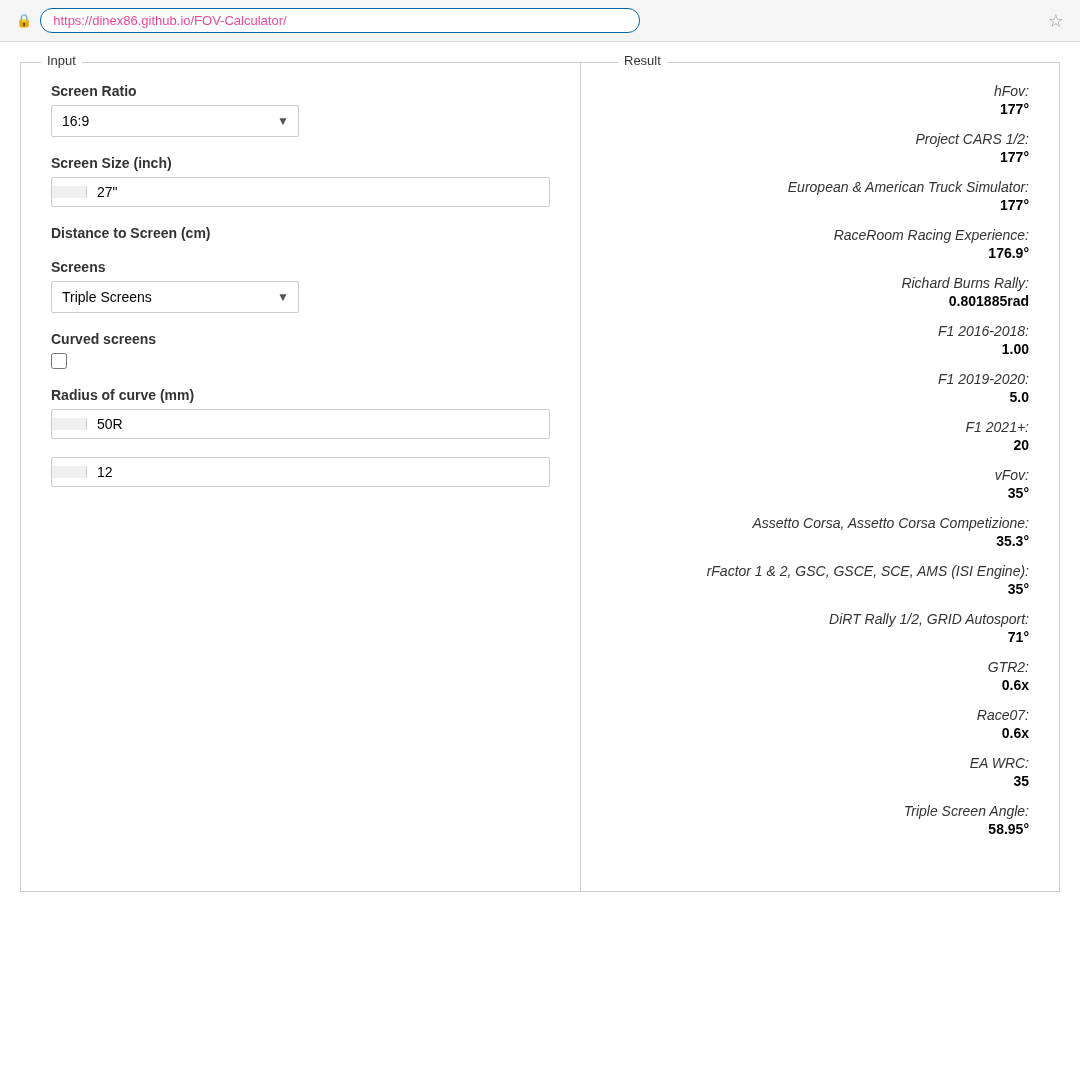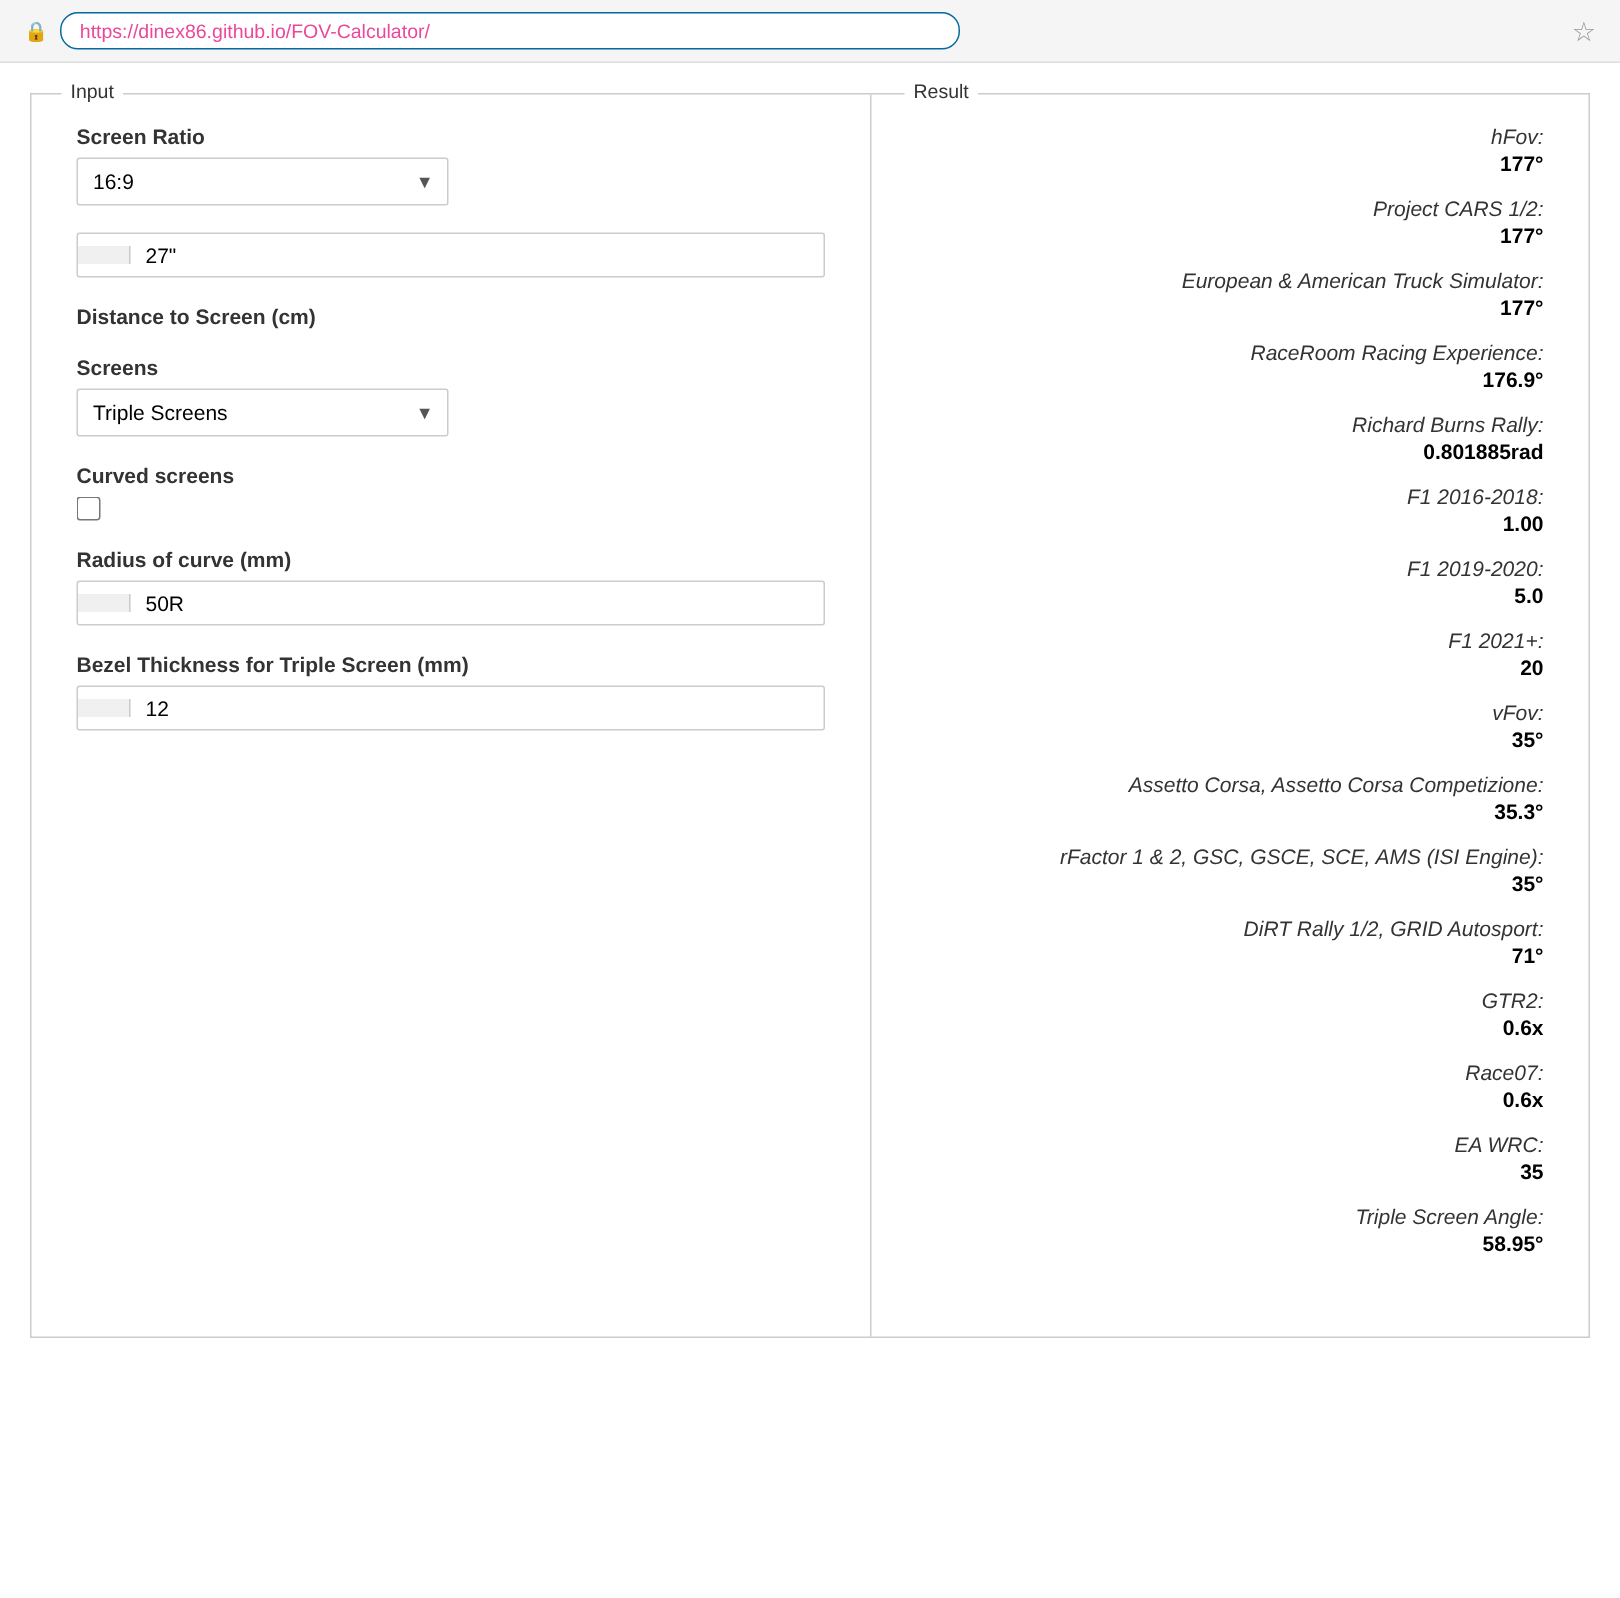--- a/index.html
+++ b/index.html
@@ -39,21 +39,21 @@
       cursor: pointer;
     }
     .page-content {
       background: white;
       margin: 20px auto;
       max-width: 1040px;
       padding: 0;
     }
     .main-layout {
       display: flex;
-      gap: 2px;
+      gap: 17px;
       border: 1px solid #ccc;
       background: white;
     }
     .input-panel {
       width: 560px;
       min-width: 560px;
       border-right: 1px solid #ccc;
       padding: 20px 30px 40px 30px;
       position: relative;
     }
@@ -192,20 +192,21 @@
               <option>4:3</option>
               <option selected="">16:9</option>
               <option>21:9</option>
               <option>32:9</option>
             </select>
             <span class="select-arrow">▼</span>
           </div>
         </div>
 
         <div class="field-group">
+          <span class="field-label">Screen Size (inch)</span>
           <div class="input-with-prefix">
             <span class="input-prefix"></span>
             <input type="text" value="27&quot;" style="">
           </div>
         </div>
 
         <div class="field-group">
           <span class="field-label">Distance to Screen (cm)</span>
         </div>
 
@@ -229,21 +230,20 @@
 
         <div class="field-group">
           <span class="field-label">Radius of curve (mm)</span>
           <div class="input-with-prefix">
             <span class="input-prefix"></span>
             <input type="text" value="50R" style="">
           </div>
         </div>
 
         <div class="field-group">
-          <span class="field-label">Bezel Thickness for Triple Screen (mm)</span>
           <div class="input-with-prefix">
             <span class="input-prefix"></span>
             <input type="text" value="12" style="">
           </div>
         </div>
 
       </div>
 
       <div class="result-panel">
         <span class="panel-title">Result</span>

